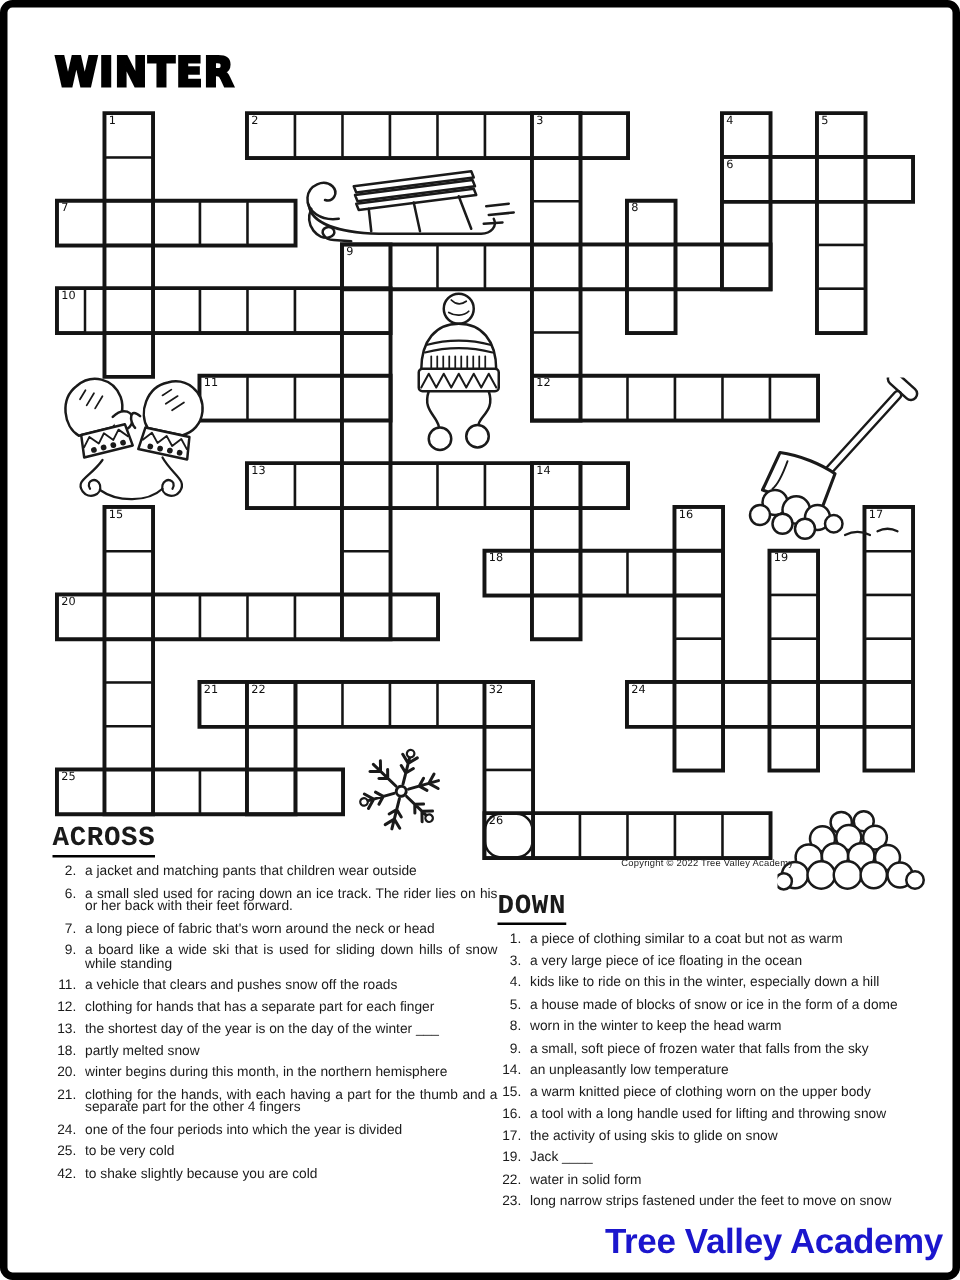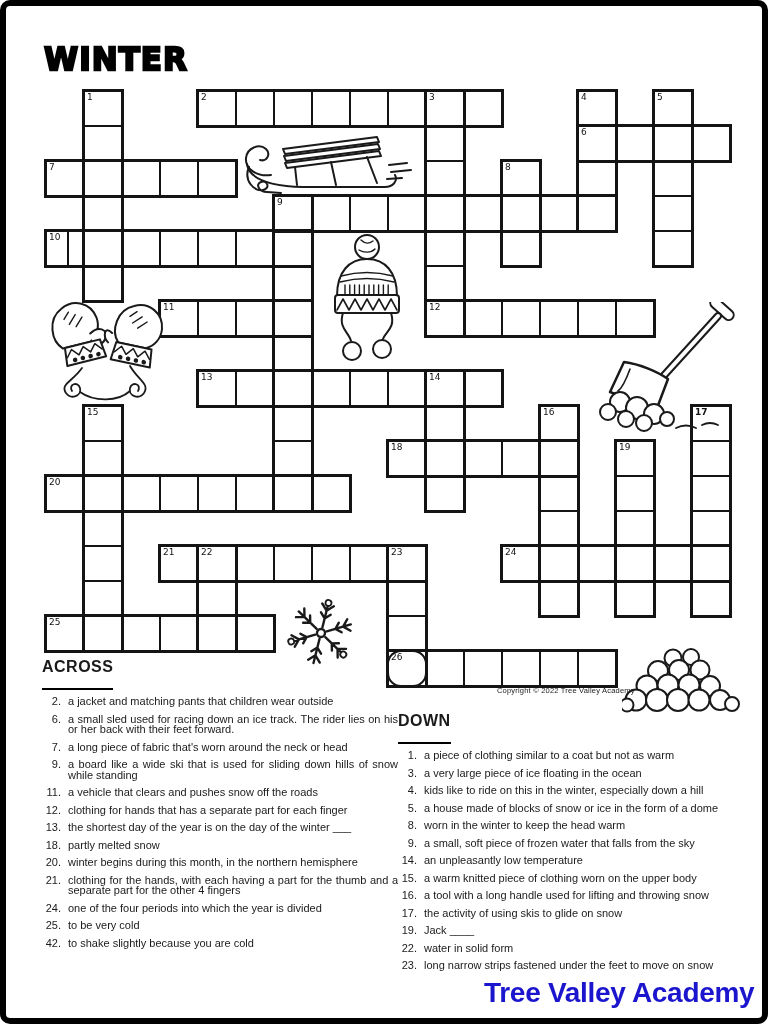--- a/index.html
+++ b/index.html
@@ -7,21 +7,21 @@
   .page-frame{position:absolute;left:0;top:0;width:768px;height:1024px;border:6px solid #000;border-radius:10px;box-sizing:border-box;pointer-events:none;}
   .title{position:absolute;left:44px;top:40px;font-family:"DejaVu Sans",sans-serif;font-size:31px;font-weight:900;letter-spacing:1px;color:#000;-webkit-text-stroke:2.2px #000;transform:scaleY(1.05);}
   
   .cell{position:absolute;background:#fff;border:2px solid #141414;box-sizing:border-box;}
   .cellnum{position:absolute;font-family:"DejaVu Sans",sans-serif;font-size:9px;line-height:9px;color:#111;left:2px;top:1px;}
   .word-outline{position:absolute;border:3px solid #141414;box-sizing:border-box;pointer-events:none;background:transparent;}
   
   .art{position:absolute;pointer-events:none;}
   
   .clues{position:absolute;}
-  .clues h2{margin:0 0 6px 0;font-size:16px;letter-spacing:.5px;display:inline-block;border-bottom:2.5px solid #000;padding-bottom:12px;font-weight:bold;}
+  .clues h2{margin:0 0 6px 0;font-size:22px;letter-spacing:.5px;display:inline-block;border-bottom:2.5px solid #000;padding-bottom:1px;font-weight:bold;font-family:Liberation Mono, monospace;}
   .clue{display:flex;margin-bottom:7px;}
   .clue .num{width:19px;min-width:19px;text-align:right;margin-right:7px;font-size:11px;line-height:10.5px;}
   .clue .txt{flex:1;font-size:11px;line-height:10.5px;text-align:justify;}
   .copyright{position:absolute;left:497px;top:686px;font-size:7.5px;color:#222;letter-spacing:.2px;}
   .footer-brand{position:absolute;left:484px;top:977px;font-size:28px;font-weight:bold;color:#1b16cd;letter-spacing:-.3px;}
   svg{display:block;}
 </style>
 </head>
 <body>
 
@@ -122,21 +122,21 @@
       <span class="cellnum">21</span>
     </div>
     <div class="cell" style="left: 197px; top: 545px; width: 40px; height: 37px;">
       <span class="cellnum">22</span>
     </div>
     <div class="cell" style="left: 235px; top: 545px; width: 40px; height: 37px;"></div>
     <div class="cell" style="left: 273px; top: 545px; width: 40px; height: 37px;"></div>
     <div class="cell" style="left: 311px; top: 545px; width: 40px; height: 37px;"></div>
     <div class="cell" style="left: 349px; top: 545px; width: 40px; height: 37px;"></div>
     <div class="cell" style="left: 387px; top: 545px; width: 40px; height: 37px;">
-      <span class="cellnum">23</span>
+      <span class="cellnum">32</span>
     </div>
     <div class="cell" style="left: 501px; top: 545px; width: 40px; height: 37px;">
       <span class="cellnum">24</span>
     </div>
     <div class="cell" style="left: 539px; top: 545px; width: 40px; height: 37px;"></div>
     <div class="cell" style="left: 577px; top: 545px; width: 40px; height: 37px;"></div>
     <div class="cell" style="left: 615px; top: 545px; width: 40px; height: 37px;"></div>
     <div class="cell" style="left: 653px; top: 545px; width: 40px; height: 37px;"></div>
     <div class="cell" style="left: 691px; top: 545px; width: 40px; height: 37px;"></div>
     <div class="cell" style="left: 45px; top: 615px; width: 40px; height: 37px;">
@@ -191,21 +191,21 @@
     <div class="cell" style="left: 83px; top: 440px; width: 40px; height: 37px;"></div>
     <div class="cell" style="left: 83px; top: 510px; width: 40px; height: 37px;"></div>
     <div class="cell" style="left: 83px; top: 545px; width: 40px; height: 37px;"></div>
     <div class="cell" style="left: 83px; top: 580px; width: 40px; height: 37px;"></div>
     <div class="cell" style="left: 539px; top: 405px; width: 40px; height: 37px;">
       <span class="cellnum">16</span>
     </div>
     <div class="cell" style="left: 539px; top: 475px; width: 40px; height: 37px;"></div>
     <div class="cell" style="left: 539px; top: 510px; width: 40px; height: 37px;"></div>
     <div class="cell" style="left: 539px; top: 580px; width: 40px; height: 37px;"></div>
-    <div class="cell" style="left: 691px; top: 405px; width: 40px; height: 37px; font-weight: bold;">
+    <div class="cell" style="left: 691px; top: 405px; width: 40px; height: 37px;">
       <span class="cellnum">17</span>
     </div>
     <div class="cell" style="left: 691px; top: 440px; width: 40px; height: 37px;"></div>
     <div class="cell" style="left: 691px; top: 475px; width: 40px; height: 37px;"></div>
     <div class="cell" style="left: 691px; top: 510px; width: 40px; height: 37px;"></div>
     <div class="cell" style="left: 691px; top: 580px; width: 40px; height: 37px;"></div>
     <div class="cell" style="left: 615px; top: 440px; width: 40px; height: 37px;">
       <span class="cellnum">19</span>
     </div>
     <div class="cell" style="left: 615px; top: 475px; width: 40px; height: 37px;"></div>

